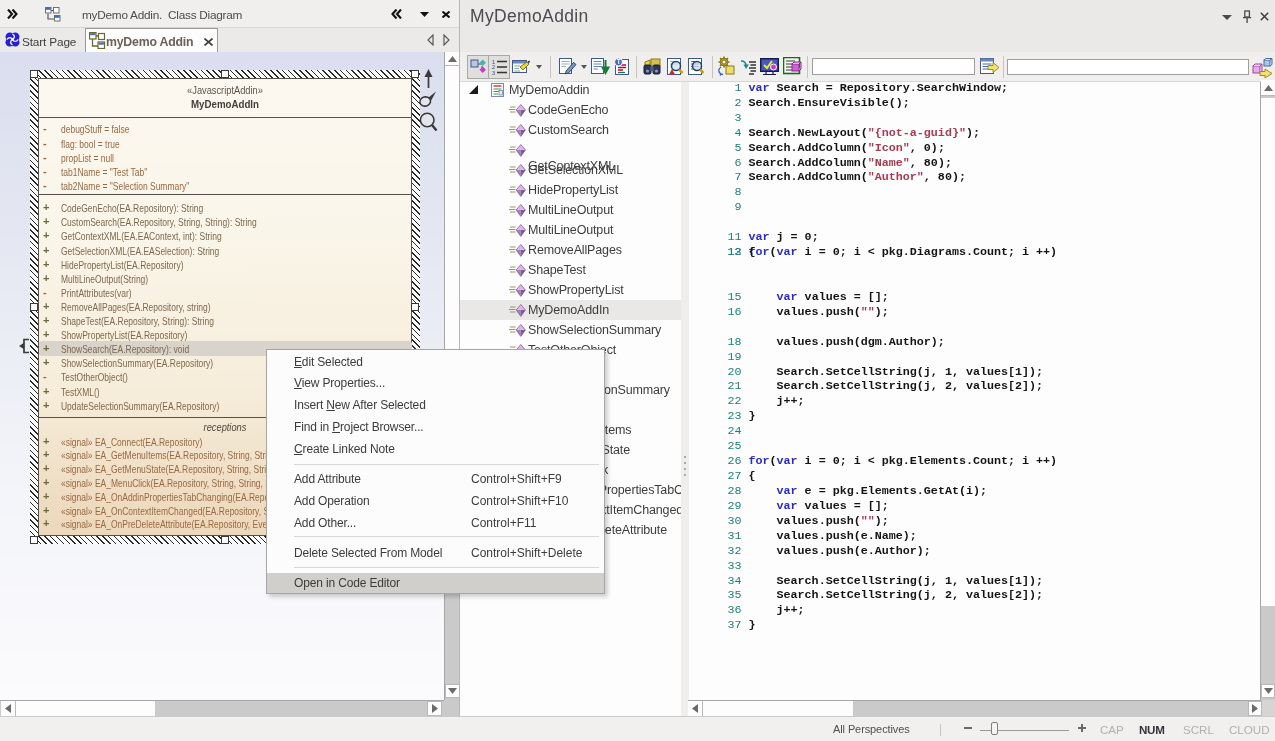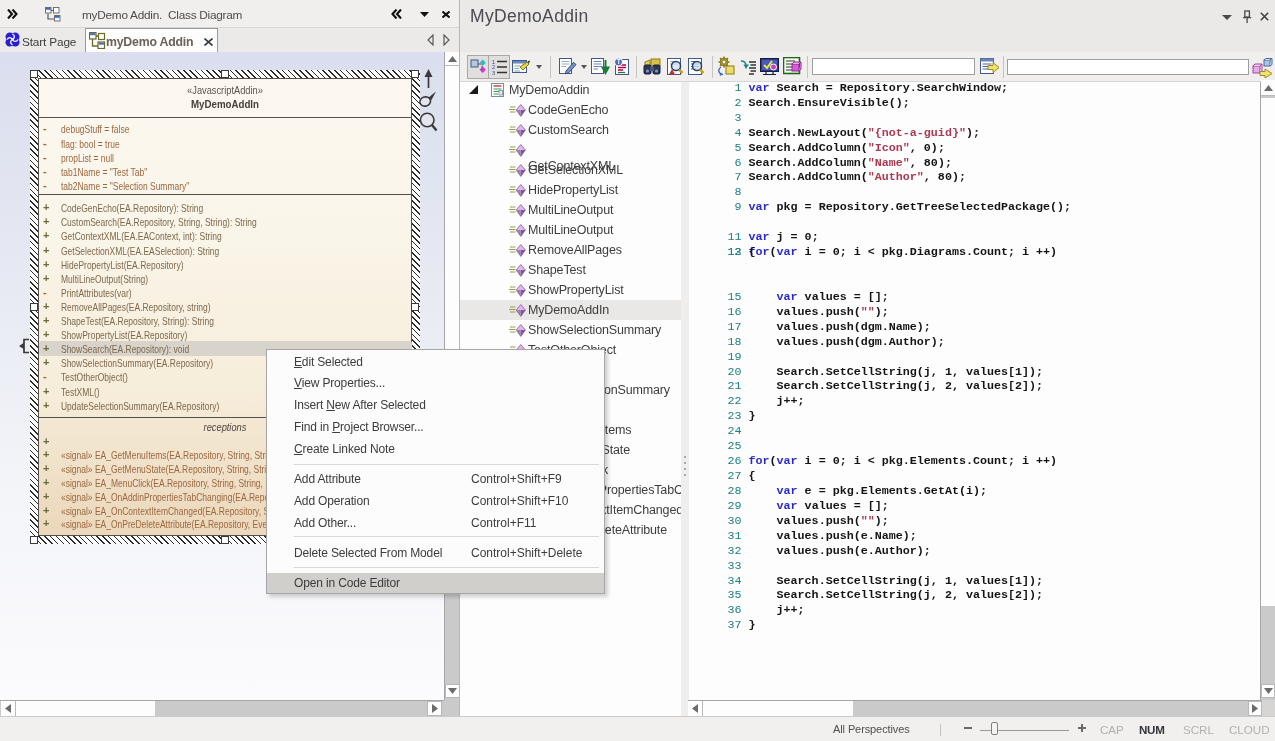--- a/index.html
+++ b/index.html
@@ -121,20 +121,21 @@
 <div class="crow" style="left:61px;top:355.3px"><span class="ctext" style="color:#7e684c">ShowSelectionSummary(EA.Repository)</span></div>
 <div class="mk" style="left:43px;top:369.4px;color:#a3622e">-</div>
 <div class="crow" style="left:61px;top:369.4px"><span class="ctext" style="color:#7e684c">TestOtherObject()</span></div>
 <div class="mk" style="left:43px;top:383.5px;color:#676c3a">+</div>
 <div class="crow" style="left:61px;top:383.5px"><span class="ctext" style="color:#7e684c">TestXML()</span></div>
 <div class="mk" style="left:43px;top:397.6px;color:#676c3a">+</div>
 <div class="crow" style="left:61px;top:397.6px"><span class="ctext" style="color:#7e684c">UpdateSelectionSummary(EA.Repository)</span></div>
 <div class="a" style="left:38.5px;top:416.5px;width:373px;height:1px;background:#55504a"></div>
 <div class="a" style="left:38px;top:420.5px;width:374px;height:13px;text-align:center;font-style:italic;font-size:10.6px;color:#4e483f;transform:scaleX(0.875)">receptions</div>
 <div class="mk" style="left:43px;top:433.5px;color:#676c3a">+</div>
+<div class="crow" style="left:61px;top:433.5px;width:350px;overflow:hidden"><span class="ctext">«signal» EA_Connect(EA.Repository)</span></div>
 <div class="mk" style="left:43px;top:447.3px;color:#676c3a">+</div>
 <div class="crow" style="left:61px;top:447.3px;width:350px;overflow:hidden"><span class="ctext">«signal» EA_GetMenuItems(EA.Repository, String, String)</span></div>
 <div class="mk" style="left:43px;top:461.1px;color:#676c3a">+</div>
 <div class="crow" style="left:61px;top:461.1px;width:350px;overflow:hidden"><span class="ctext">«signal» EA_GetMenuState(EA.Repository, String, String, boolean)</span></div>
 <div class="mk" style="left:43px;top:474.9px;color:#676c3a">+</div>
 <div class="crow" style="left:61px;top:474.9px;width:350px;overflow:hidden"><span class="ctext">«signal» EA_MenuClick(EA.Repository, String, String, String)</span></div>
 <div class="mk" style="left:43px;top:488.7px;color:#676c3a">+</div>
 <div class="crow" style="left:61px;top:488.7px;width:350px;overflow:hidden"><span class="ctext">«signal» EA_OnAddinPropertiesTabChanging(EA.Repository)</span></div>
 <div class="mk" style="left:43px;top:502.5px;color:#676c3a">+</div>
 <div class="crow" style="left:61px;top:502.5px;width:350px;overflow:hidden"><span class="ctext">«signal» EA_OnContextItemChanged(EA.Repository, String)</span></div>
@@ -499,27 +500,26 @@
     </svg>
 <div class="a" style="left:689px;top:82px;width:571px;height:618px;background:#fdfdfd"></div>
 <div class="cl" style="top:80.85px"><span class="ln">1</span><span class="cd"><span class="k">var</span> Search = Repository.SearchWindow;</span></div>
 <div class="cl" style="top:95.78px"><span class="ln">2</span><span class="cd">Search.EnsureVisible();</span></div>
 <div class="cl" style="top:110.71px"><span class="ln">3</span><span class="cd"></span></div>
 <div class="cl" style="top:125.64px"><span class="ln">4</span><span class="cd">Search.NewLayout(<span class="s">"{not-a-guid}"</span>);</span></div>
 <div class="cl" style="top:140.57px"><span class="ln">5</span><span class="cd">Search.AddColumn(<span class="s">"Icon"</span>, 0);</span></div>
 <div class="cl" style="top:155.50px"><span class="ln">6</span><span class="cd">Search.AddColumn(<span class="s">"Name"</span>, 80);</span></div>
 <div class="cl" style="top:170.43px"><span class="ln">7</span><span class="cd">Search.AddColumn(<span class="s">"Author"</span>, 80);</span></div>
 <div class="cl" style="top:185.36px"><span class="ln">8</span><span class="cd"></span></div>
-<div class="cl" style="top:200.29px"><span class="ln">9</span><span class="cd"><span class="k">var</span> pkg = Repository.GetTreeSelectedPackage();</span></div>
+<div class="cl" style="top:200.29px"><span class="ln">9</span></div>
 <div class="cl" style="top:230.15px"><span class="ln">11</span><span class="cd"><span class="k">var</span> j = 0;</span></div>
 <div class="cl" style="top:245.08px"><span class="ln">12</span><span class="cd"><span class="k">for</span>(<span class="k">var</span> i = 0; i &lt; pkg.Diagrams.Count; i ++)</span></div>
 <div class="cl" style="top:245px"><span class="ln">13</span><span class="cd">{</span></div>
 <div class="cl" style="top:289.87px"><span class="ln">15</span><span class="cd">    <span class="k">var</span> values = [];</span></div>
 <div class="cl" style="top:304.80px"><span class="ln">16</span><span class="cd">    values.push(<span class="s">""</span>);</span></div>
-<div class="cl" style="top:319.73px"><span class="ln">17</span><span class="cd">    values.push(dgm.Name);</span></div>
 <div class="cl" style="top:334.66px"><span class="ln">18</span><span class="cd">    values.push(dgm.Author);</span></div>
 <div class="cl" style="top:349.59px"><span class="ln">19</span></div>
 <div class="cl" style="top:364.52px"><span class="ln">20</span><span class="cd">    Search.SetCellString(j, 1, values[1]);</span></div>
 <div class="cl" style="top:379.45px"><span class="ln">21</span><span class="cd">    Search.SetCellString(j, 2, values[2]);</span></div>
 <div class="cl" style="top:394.38px"><span class="ln">22</span><span class="cd">    j++;</span></div>
 <div class="cl" style="top:409.31px"><span class="ln">23</span><span class="cd">}</span></div>
 <div class="cl" style="top:424.24px"><span class="ln">24</span><span class="cd"></span></div>
 <div class="cl" style="top:439.17px"><span class="ln">25</span><span class="cd"></span></div>
 <div class="cl" style="top:454.10px"><span class="ln">26</span><span class="cd"><span class="k">for</span>(<span class="k">var</span> i = 0; i &lt; pkg.Elements.Count; i ++)</span></div>
 <div class="cl" style="top:469.03px"><span class="ln">27</span><span class="cd">{</span></div>

